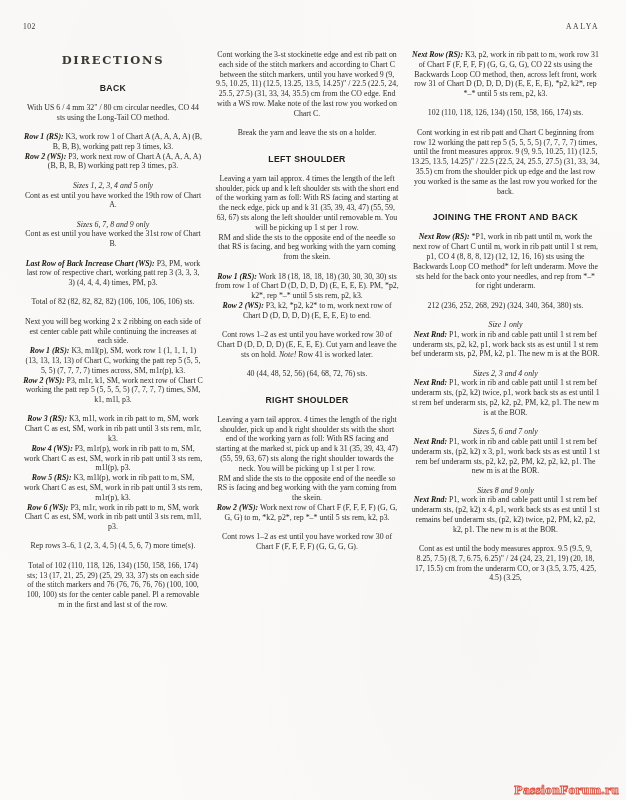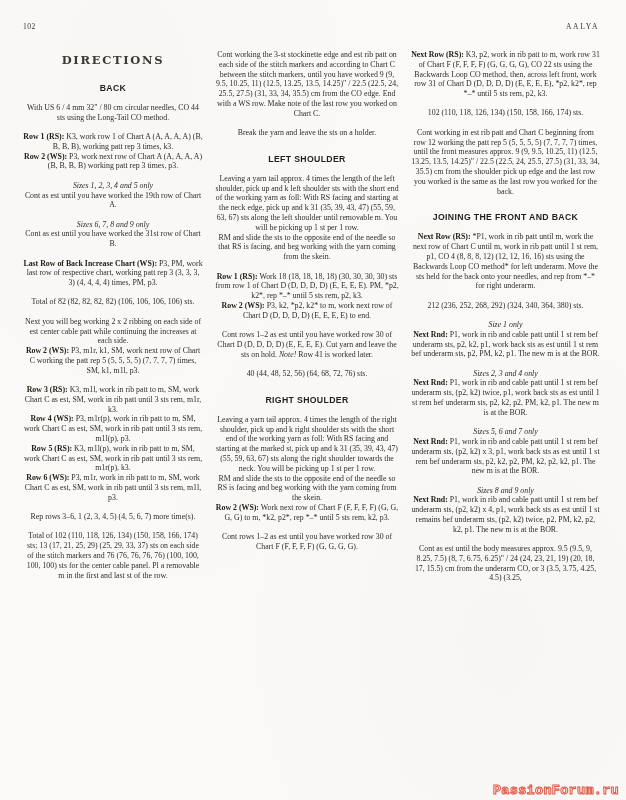--- a/index.html
+++ b/index.html
@@ -36,25 +36,25 @@
     color: #3d3933; margin: 3px 0 6px 0;
   }
   h2.section {
     font-family: "Liberation Sans", sans-serif;
     font-size: 8.7px; font-weight: bold; letter-spacing: 0.35px;
     color: #221f1a; margin: 16px 0 10px 0;
   }
   p { font-size: 7.85px; line-height: 9.8px; margin: 9.5px 0 0 0; }
   p.tight { margin-top: 0; }
   h2.section + p { margin-top: 8px; }
-  p strong { font-weight: bold; color: #242019; }
+  p strong { font-weight: bold; color: #242019; font-style: italic; }
   p em, p.size-note { font-style: italic; }
   .watermark {
     position: absolute; right: 7px; bottom: 2px;
-    font-family: Liberation Mono, monospace;
+    font-family: Liberation Serif, serif;
     font-size: 13.5px; font-weight: bold; letter-spacing: 0.3px;
     color: #fdf5f3;
     -webkit-text-stroke: 1px #de5948;
     text-shadow: 0 0 1px rgba(222,89,72,0.55);
   }
 </style>
 </head>
 <body>
 
 <div class="page">
@@ -72,20 +72,21 @@
           <p class="para"><span>With US 6 / 4 mm 32" / 80 cm circular needles, CO 44 sts using the Long-Tail CO method.</span></p>
           <p class="para"><strong>Row 1 (RS):</strong><span> K3, work row 1 of Chart A (A, A, A, A) (B, B, B, B), working patt rep 3 times, k3.</span></p>
           <p class="para tight"><strong>Row 2 (WS):</strong><span> P3, work next row of Chart A (A, A, A, A) (B, B, B, B) working patt rep 3 times, p3.</span></p>
           <p class="size-note">Sizes 1, 2, 3, 4 and 5 only</p>
           <p class="para tight"><span>Cont as est until you have worked the 19th row of Chart A.</span></p>
           <p class="size-note">Sizes 6, 7, 8 and 9 only</p>
           <p class="para tight"><span>Cont as est until you have worked the 31st row of Chart B.</span></p>
           <p class="para"><strong>Last Row of Back Increase Chart (WS):</strong><span> P3, PM, work last row of respective chart, working patt rep 3 (3, 3, 3, 3) (4, 4, 4, 4) times, PM, p3.</span></p>
           <p class="para"><span>Total of 82 (82, 82, 82, 82) (106, 106, 106, 106) sts.</span></p>
           <p class="para"><span>Next you will beg working 2 x 2 ribbing on each side of est center cable patt while continuing the increases at each side.</span></p>
+          <p class="para tight"><strong>Row 1 (RS):</strong><span> K3, m1l(p), SM, work row 1 (1, 1, 1, 1) (13, 13, 13, 13) of Chart C, working the patt rep 5 (5, 5, 5, 5) (7, 7, 7, 7) times across, SM, m1r(p), k3.</span></p>
           <p class="para tight"><strong>Row 2 (WS):</strong><span> P3, m1r, k1, SM, work next row of Chart C working the patt rep 5 (5, 5, 5, 5) (7, 7, 7, 7) times, SM, k1, m1l, p3.</span></p>
           <p class="para"><strong>Row 3 (RS):</strong><span> K3, m1l, work in rib patt to m, SM, work Chart C as est, SM, work in rib patt until 3 sts rem, m1r, k3.</span></p>
           <p class="para tight"><strong>Row 4 (WS):</strong><span> P3, m1r(p), work in rib patt to m, SM, work Chart C as est, SM, work in rib patt until 3 sts rem, m1l(p), p3.</span></p>
           <p class="para tight"><strong>Row 5 (RS):</strong><span> K3, m1l(p), work in rib patt to m, SM, work Chart C as est, SM, work in rib patt until 3 sts rem, m1r(p), k3.</span></p>
           <p class="para tight"><strong>Row 6 (WS):</strong><span> P3, m1r, work in rib patt to m, SM, work Chart C as est, SM, work in rib patt until 3 sts rem, m1l, p3.</span></p>
           <p class="para"><span>Rep rows 3–6, 1 (2, 3, 4, 5) (4, 5, 6, 7) more time(s).</span></p>
           <p class="para"><span>Total of 102 (110, 118, 126, 134) (150, 158, 166, 174) sts; 13 (17, 21, 25, 29) (25, 29, 33, 37) sts on each side of the stitch markers and 76 (76, 76, 76, 76) (100, 100, 100, 100) sts for the center cable panel. Pl a removable m in the first and last st of the row.</span></p>
         </div>
     </section>
     <section class="col mid">

